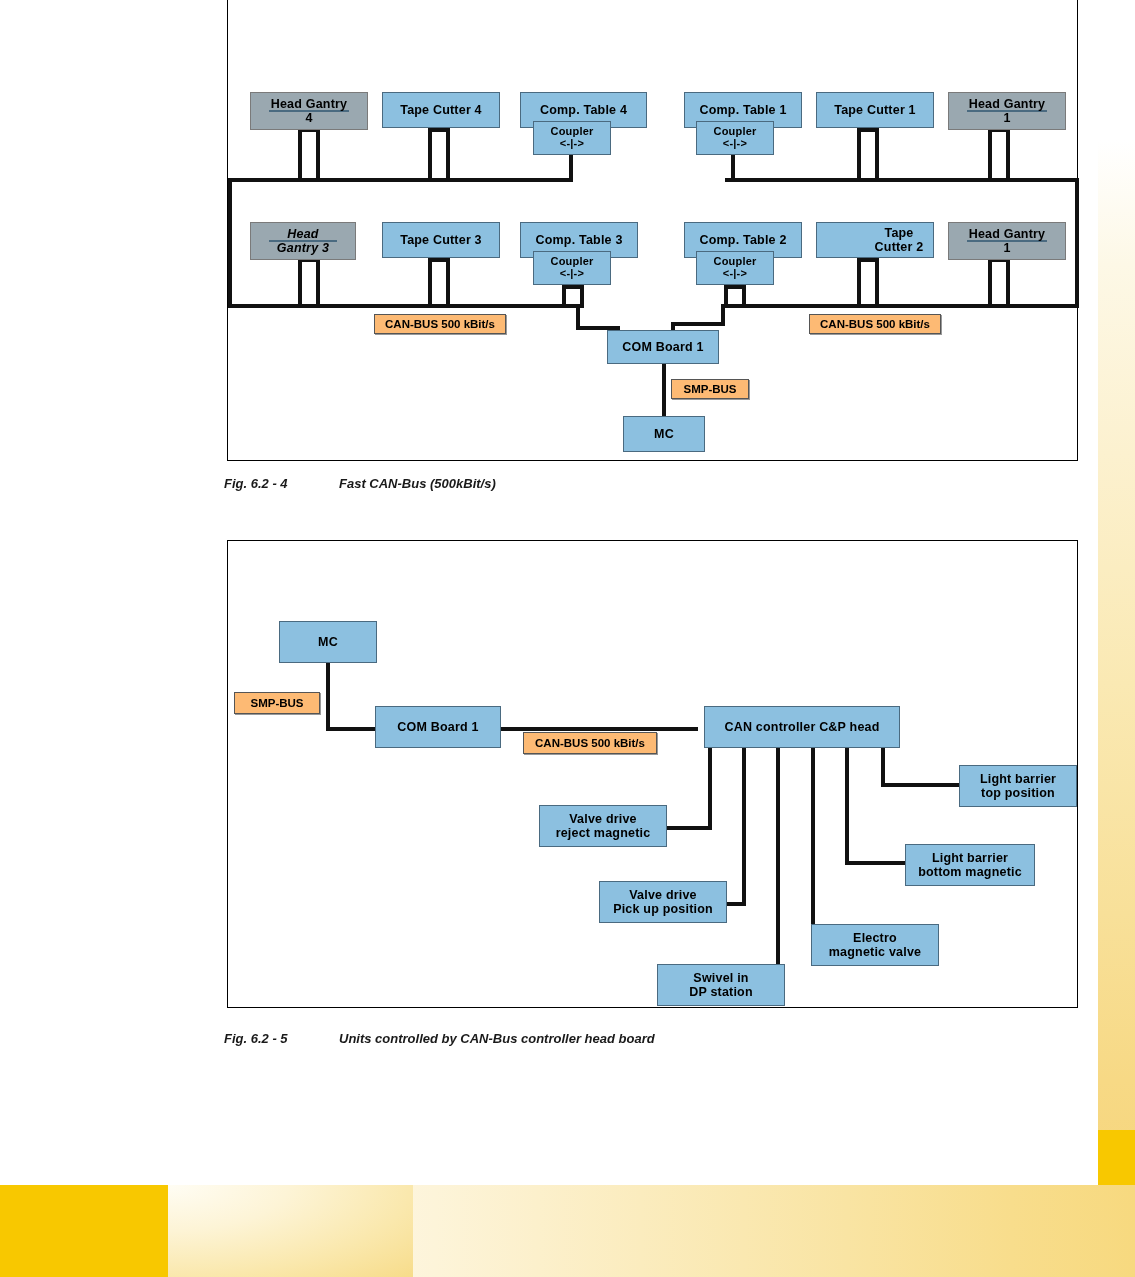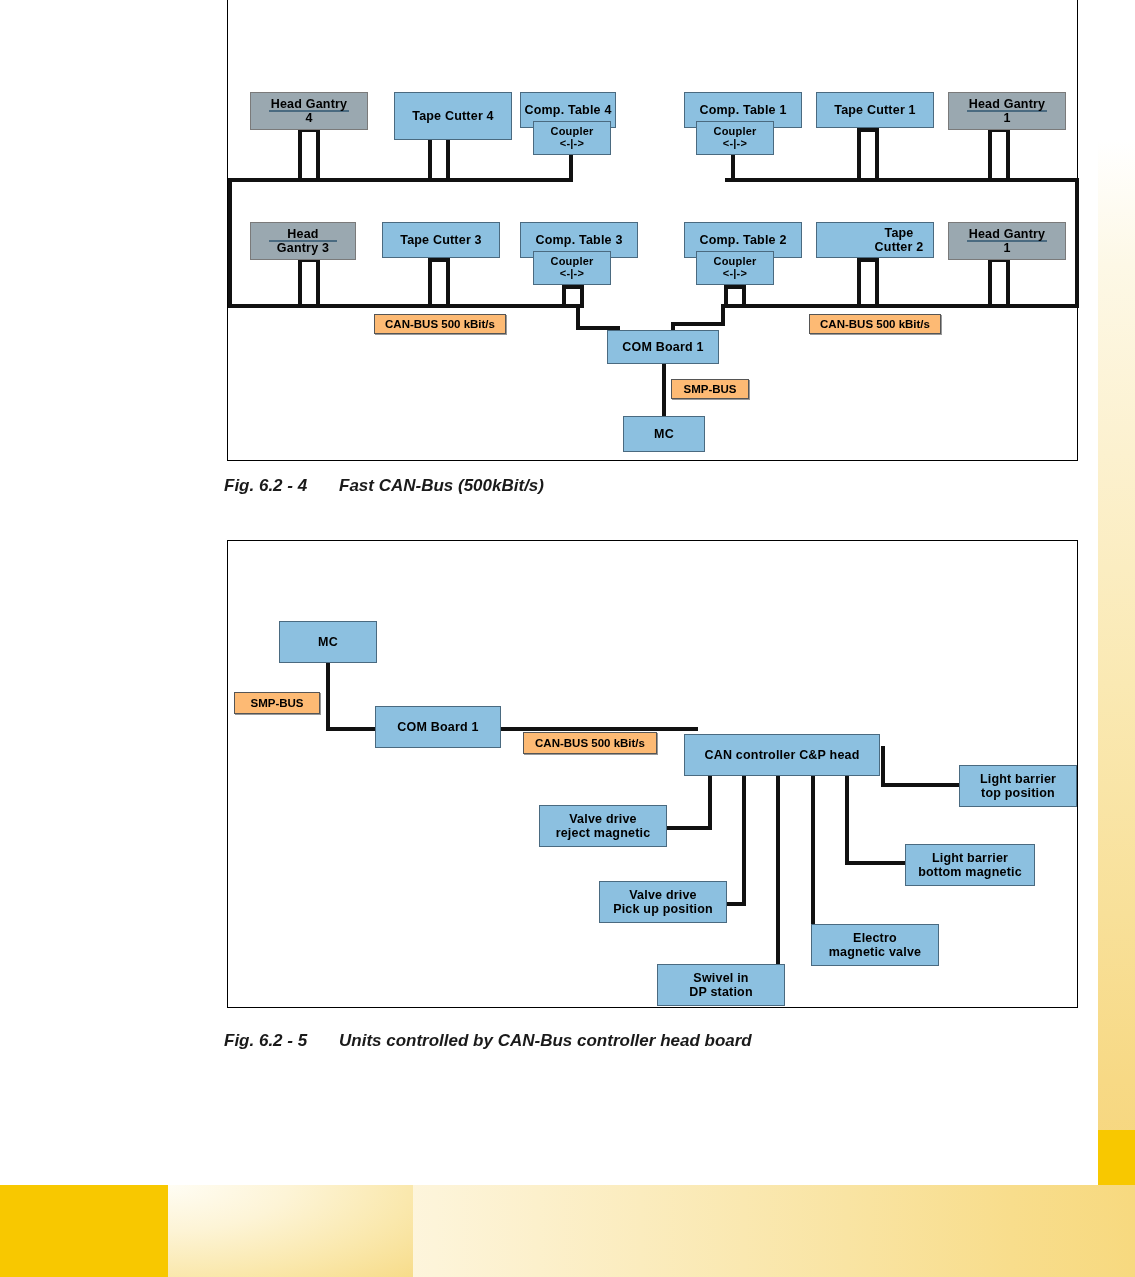--- a/index.html
+++ b/index.html
@@ -55,21 +55,21 @@
   }
   #figure-1 { left: 227px; top: 0px; width: 851px; height: 461px; border-top: none; }
   #figure-2 { left: 227px; top: 540px; width: 851px; height: 468px; }
 
   
   .caption {
     position: absolute;
     font-family: "Liberation Sans", sans-serif;
     font-style: italic;
     font-weight: bold;
-    font-size: 17px;
+    font-size: 13px;
     color: #1a1a1a;
     white-space: nowrap;
   }
   .caption .cap-num { display: inline-block; width: 115px; }
 
   
   .node {
     position: absolute;
     box-sizing: border-box;
     background: #8cc0e0;
@@ -205,38 +205,38 @@
 
   <div class="wire v" style="left:493px; top:304px; height:22px;"></div>
   <div class="wire h" style="left:443px; top:322px; width:54px;"></div>
   <div class="wire v" style="left:443px; top:322px; height:24px;"></div>
 
   <div class="wire v" style="left:434px; top:363px; height:53px;"></div>
 
   <div class="node framed" style="left:22px; top:92px; width:118px; height:36px;">
     <span class="inner">Head Gantry 4</span>
   </div>
-  <div class="node" style="left:154px; top:92px; width:118px; height:48px;margin-left:12px;">Tape Cutter 4</div>
-  <div class="node" style="left:292px; top:92px; width:96px; height:36px;">Comp. Table 4</div>
+  <div class="node" style="left:154px; top:92px; width:118px; height:36px;">Tape Cutter 4</div>
+  <div class="node" style="left:292px; top:92px; width:127px; height:36px;">Comp. Table 4</div>
   <div class="node coupler" style="left:305px; top:121px; width:78px; height:34px; flex-direction:column;">
     <span>Coupler</span>
     <span>&lt;-|-&gt;</span>
   </div>
 
   <div class="node" style="left:456px; top:92px; width:118px; height:36px;">Comp. Table 1</div>
   <div class="node coupler" style="left:468px; top:121px; width:78px; height:34px; flex-direction:column;">
     <span>Coupler</span>
     <span>&lt;-|-&gt;</span>
   </div>
   <div class="node" style="left:588px; top:92px; width:118px; height:36px;">Tape Cutter 1</div>
   <div class="node framed" style="left:720px; top:92px; width:118px; height:36px;">
     <span class="inner">Head Gantry 1</span>
   </div>
 
-  <div class="node framed" style="left:22px; top:222px; width:106px; height:36px;">
+  <div class="node framed" style="left:22px; top:222px; width:106px; height:36px;font-style:italic;">
     <span class="inner">Head Gantry 3</span>
   </div>
   <div class="node" style="left:154px; top:222px; width:118px; height:36px;">Tape Cutter 3</div>
   <div class="node" style="left:292px; top:222px; width:118px; height:36px;">Comp. Table 3</div>
   <div class="node coupler" style="left:305px; top:251px; width:78px; height:34px; flex-direction:column;">
     <span>Coupler</span>
     <span>&lt;-|-&gt;</span>
   </div>
 
   <div class="node" style="left:456px; top:222px; width:118px; height:36px;">Comp. Table 2</div>
@@ -288,21 +288,21 @@
   <div class="wire h" style="left:653px; top:242px; width:82px;"></div>
 
   <div class="node" style="left:51px; top:80px; width:98px; height:42px;">MC</div>
 
   <div class="bus-label" style="left:6px; top:151px; width:86px; height:22px;">SMP-BUS</div>
 
   <div class="node" style="left:147px; top:165px; width:126px; height:42px;">COM Board 1</div>
 
   <div class="bus-label" style="left:295px; top:191px; width:134px; height:22px;">CAN-BUS 500  kBit/s</div>
 
-  <div class="node" style="left:456px; top:165px; width:196px; height:42px;margin-top:28px;">CAN controller C&amp;P head</div>
+  <div class="node" style="left:476px; top:165px; width:196px; height:42px;">CAN controller C&amp;P head</div>
 
   <div class="node" style="left:731px; top:224px; width:118px; height:42px; flex-direction:column;">
     <span>Light barrier</span>
     <span>top position</span>
   </div>
 
   <div class="node" style="left:677px; top:303px; width:130px; height:42px; flex-direction:column;">
     <span>Light barrier</span>
     <span>bottom magnetic</span>
   </div>

